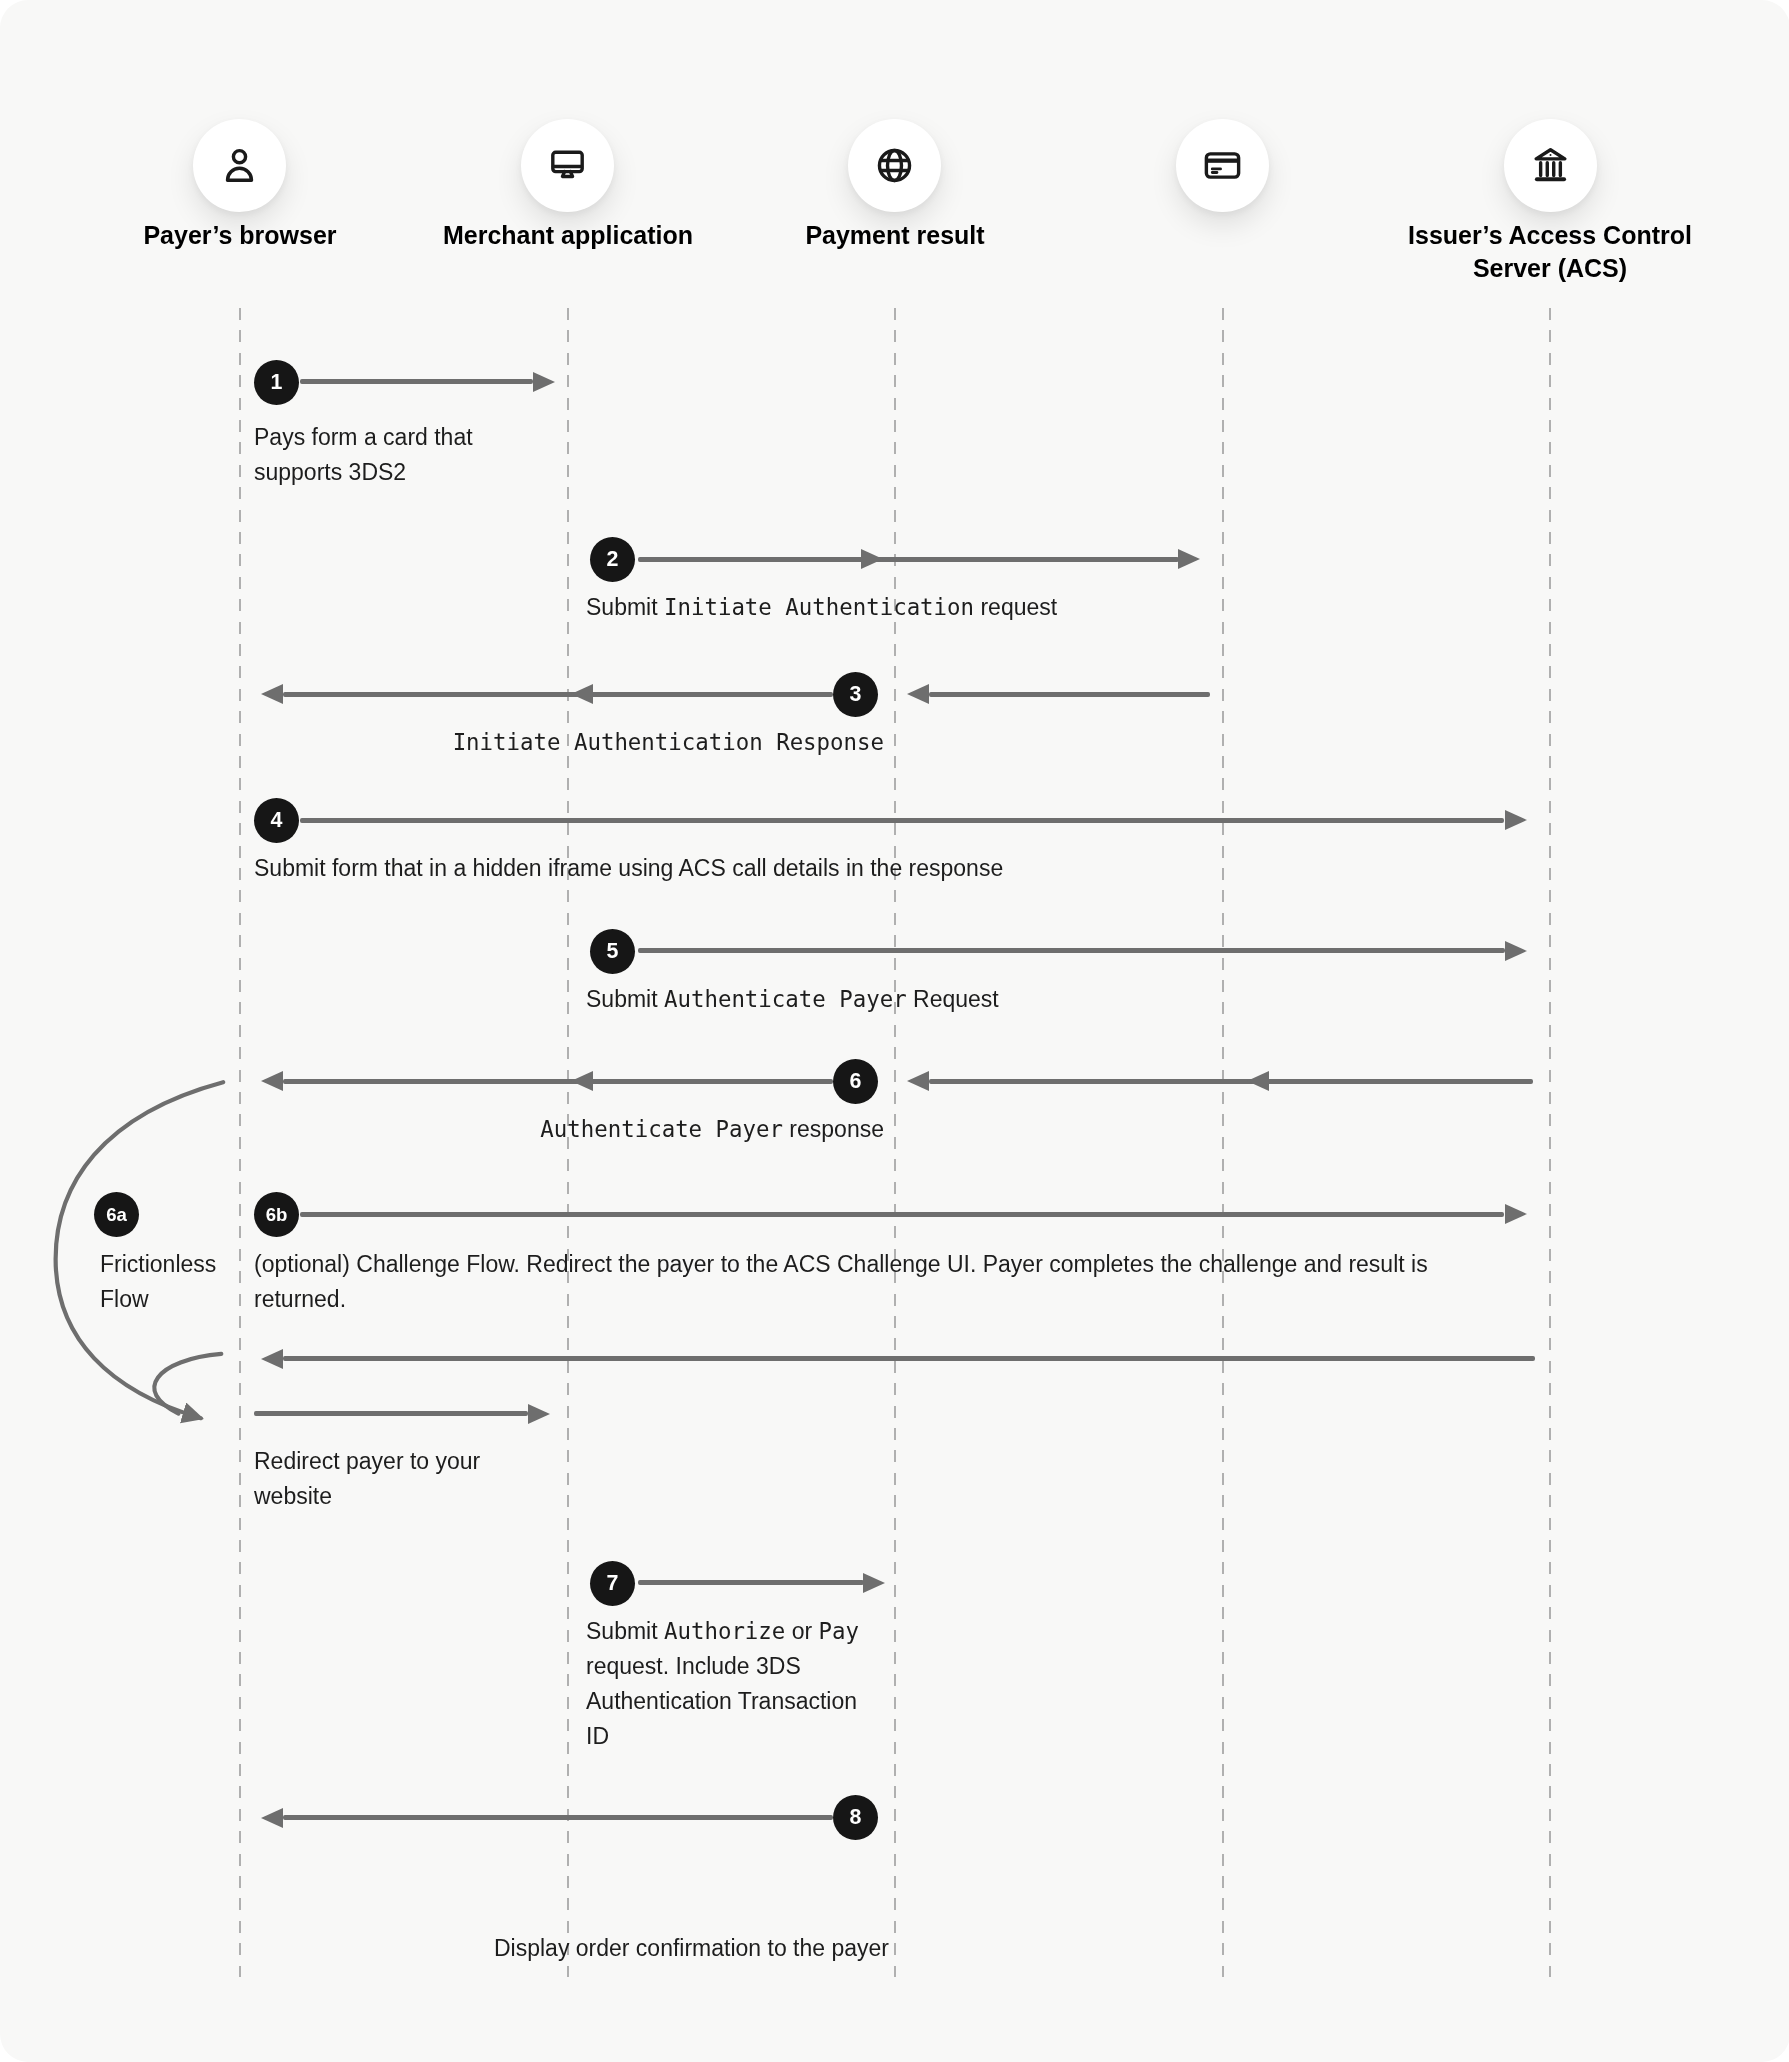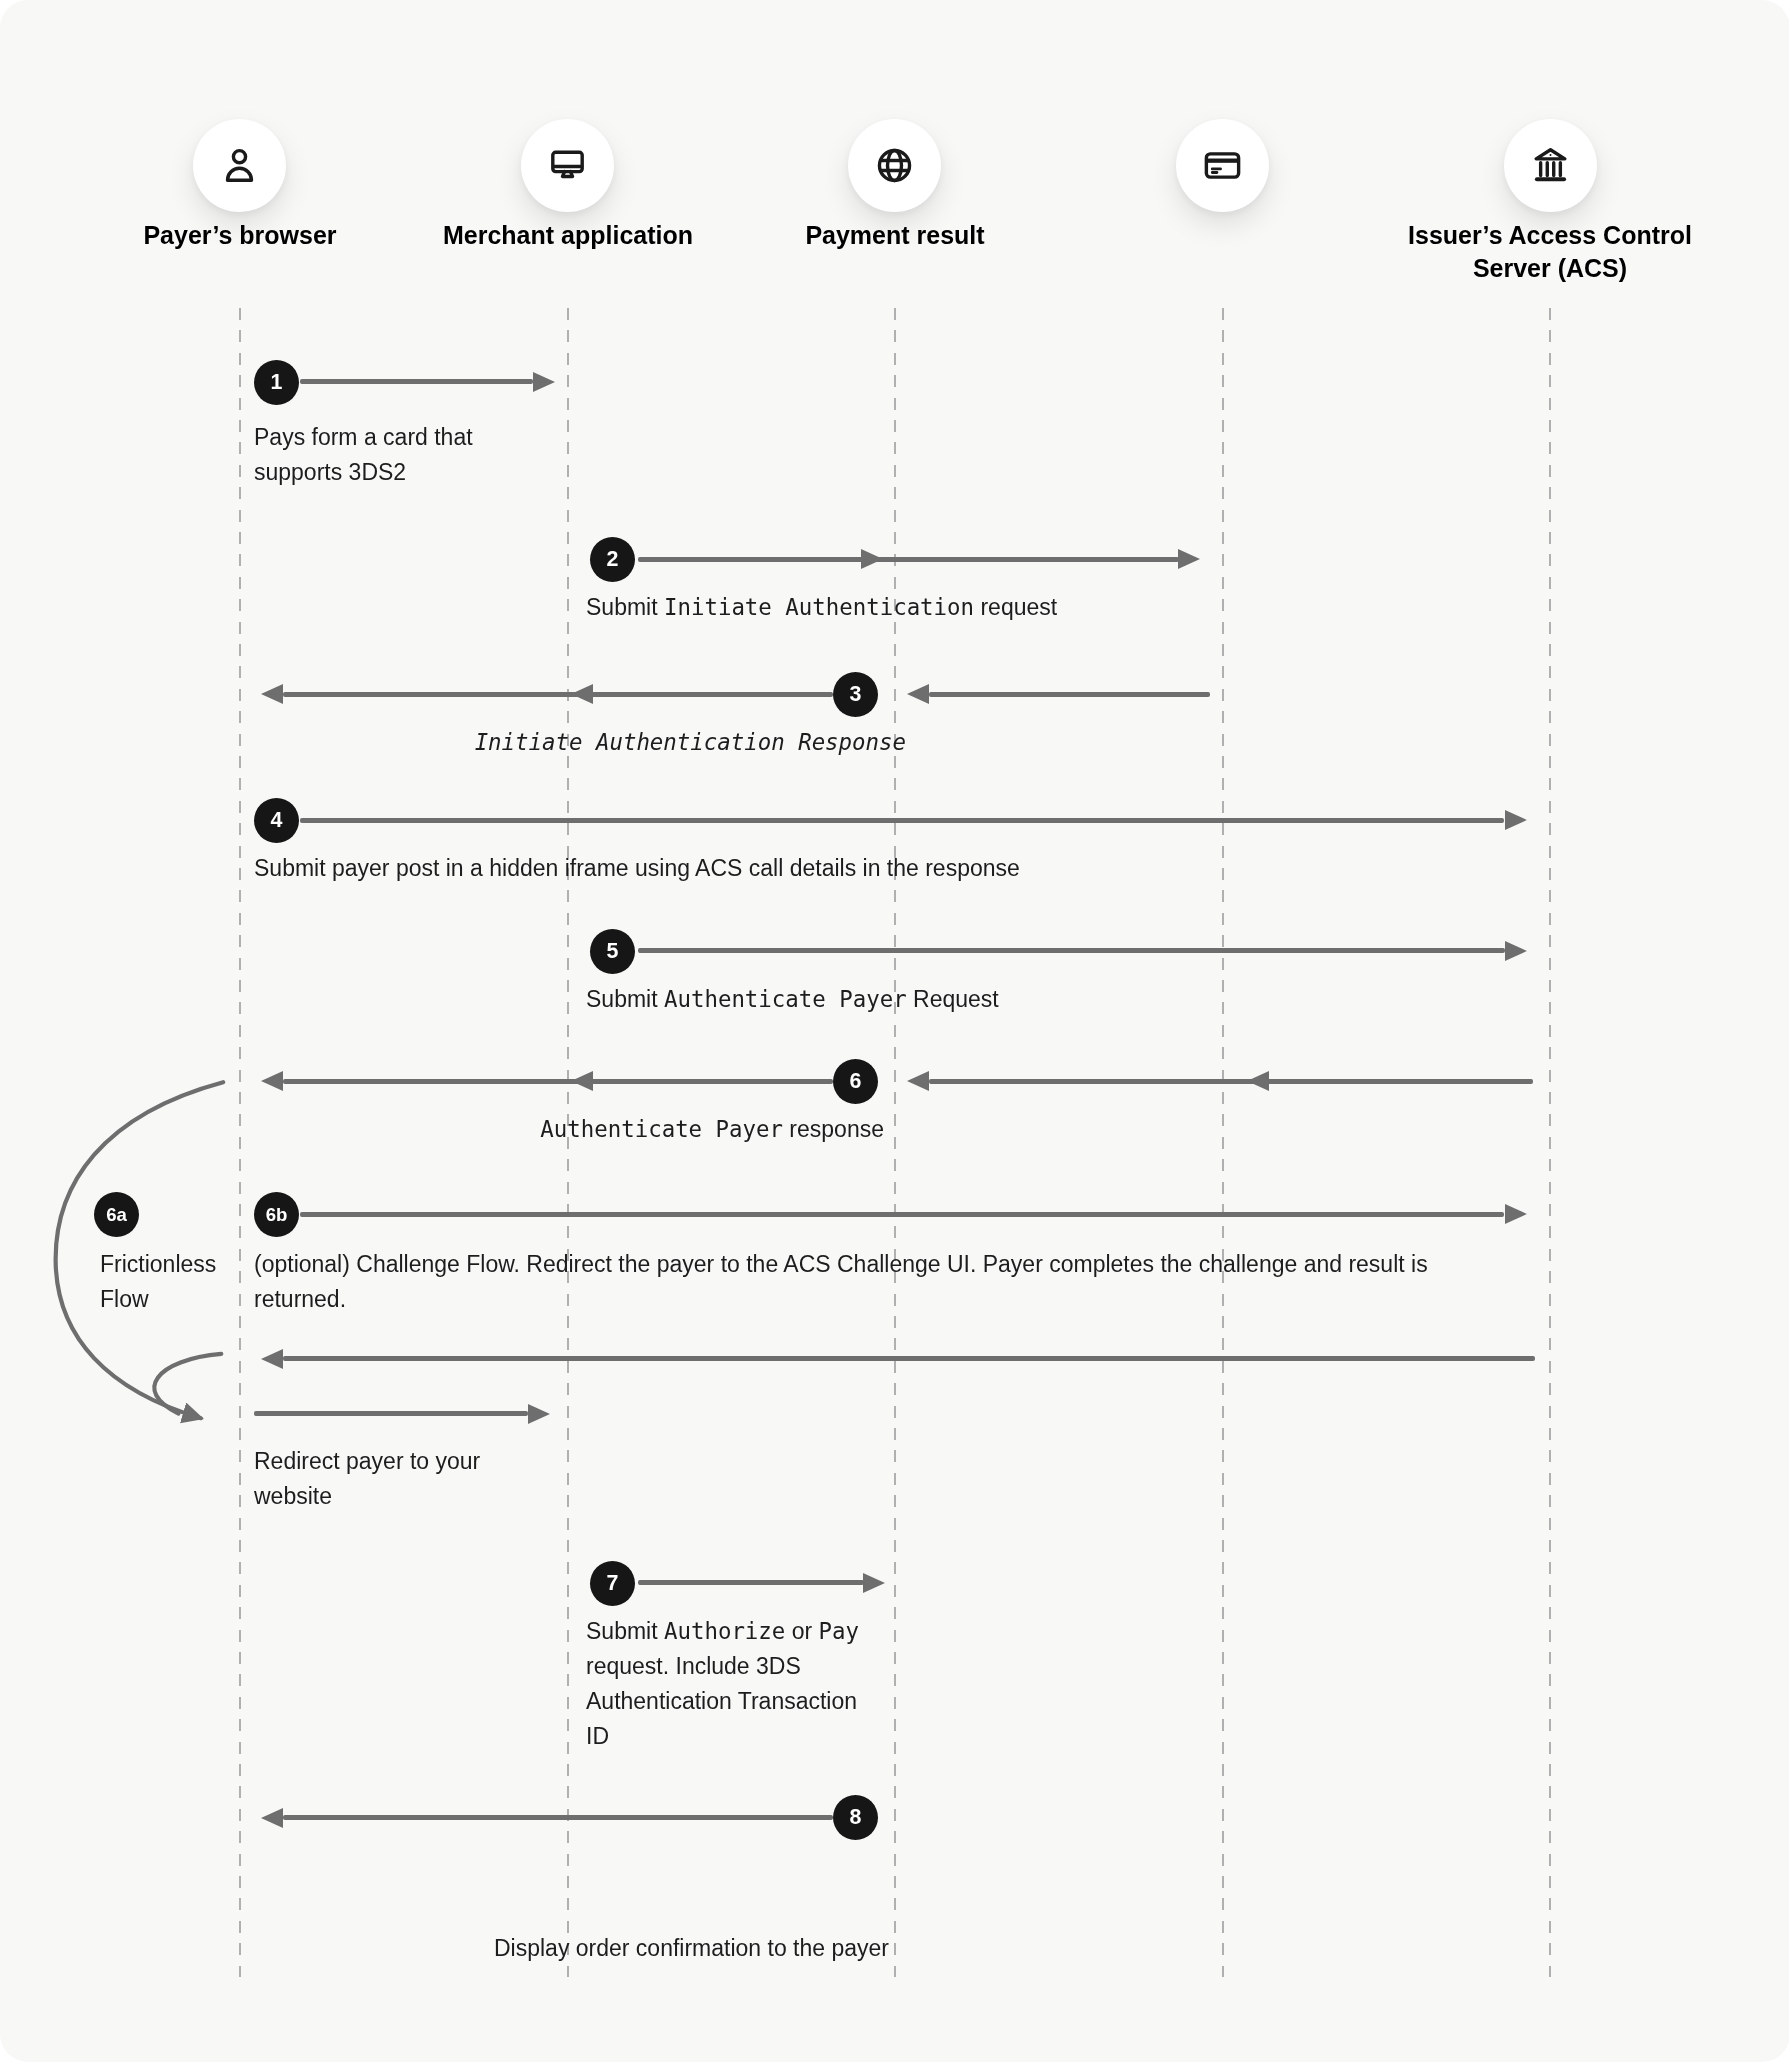--- a/index.html
+++ b/index.html
@@ -124,28 +124,28 @@
     <div class="lbl" style="left:586px;top:590px;"><span>Submit </span><span class="mono">Initiate Authentication</span><span> request</span></div>
   </div>
 
   <div>
     <div class="ah-l" style="left:261px;top:684px;"></div>
     <div class="ln" style="left:283px;top:692px;width:550px;"></div>
     <div class="ah-l" style="left:571px;top:684px;"></div>
     <div class="ah-l" style="left:907px;top:684px;"></div>
     <div class="ln" style="left:929px;top:692px;width:281px;"></div>
     <div class="bubble" style="left:833px;top:672px;">3</div>
-    <div class="lbl right" style="right:884px;top:725px;font-style:italic;"><span class="mono">Initiate Authentication Response</span></div>
+    <div class="lbl right" style="right:906px;top:725px;"><span class="mono">Initiate Authentication Response</span></div>
   </div>
 
   <div>
     <div class="ln" style="left:300px;top:818px;width:1204px;"></div>
     <div class="ah-r" style="left:1505px;top:810px;"></div>
     <div class="bubble" style="left:254px;top:798px;">4</div>
-    <div class="lbl" style="left:254px;top:851px;">Submit payer post in a hidden iframe using ACS call details in the response</div>
+    <div class="lbl" style="left:254px;top:851px;">Submit form that in a hidden iframe using ACS call details in the response</div>
   </div>
 
   <div>
     <div class="ln" style="left:638px;top:948px;width:867px;"></div>
     <div class="ah-r" style="left:1505px;top:941px;"></div>
     <div class="bubble" style="left:590px;top:929px;">5</div>
     <div class="lbl" style="left:586px;top:982px;"><span>Submit </span><span class="mono">Authenticate Payer</span><span> Request</span></div>
   </div>
 
   <div>

